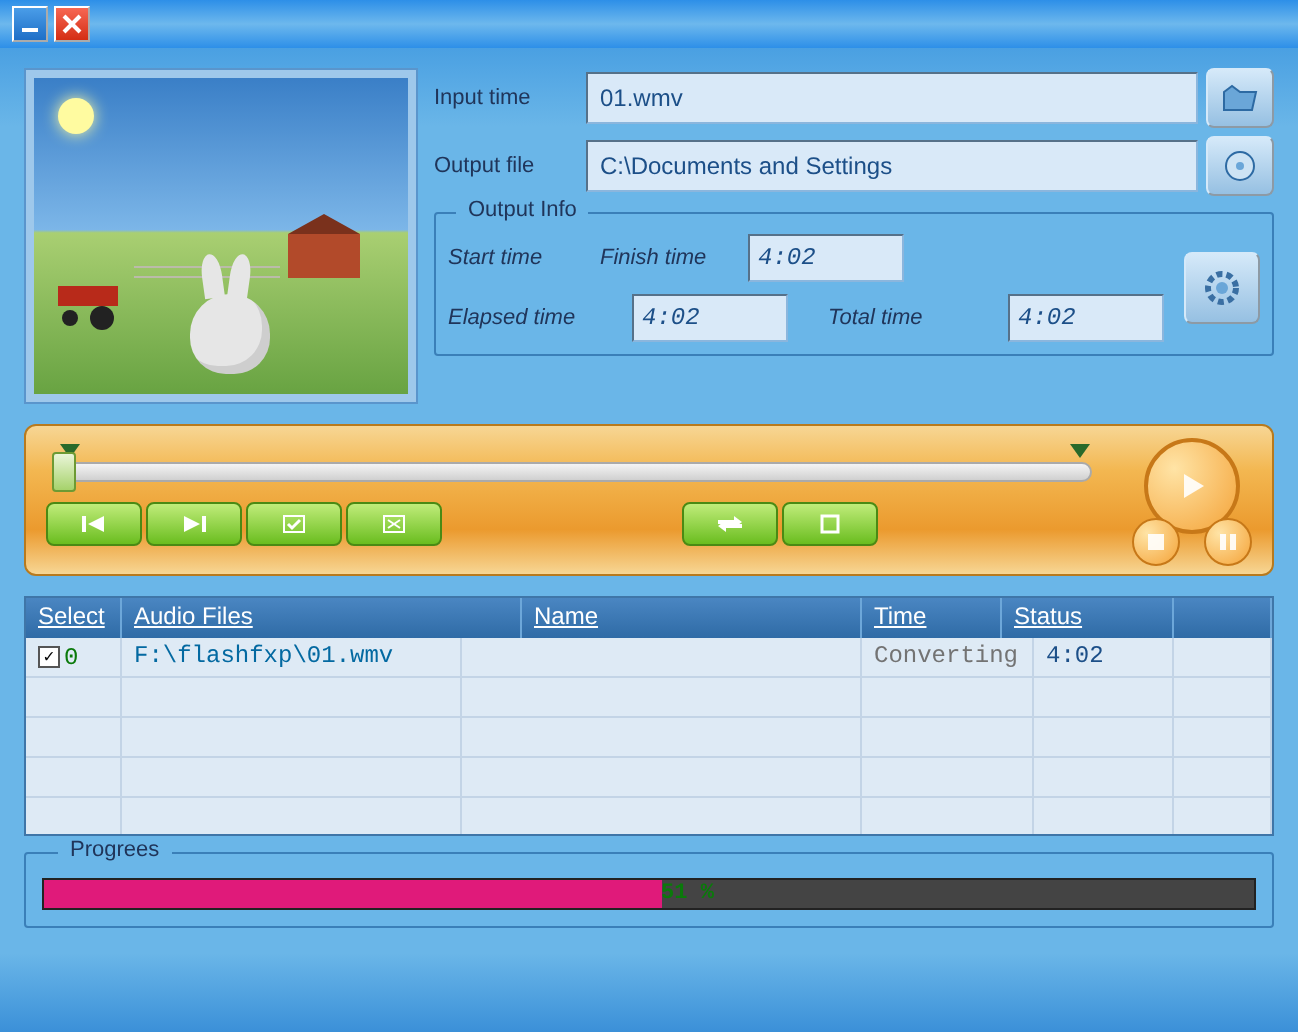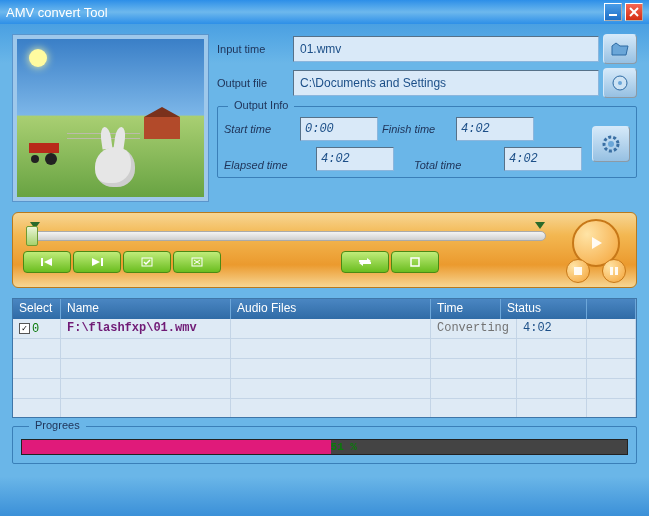--- a/index.html
+++ b/index.html
@@ -88,21 +88,21 @@
   background: #6ab6e8; padding: 0 6px; color: #20355a;
 }
 .info-grid { display: flex; align-items: center; gap: 4px; flex-wrap: wrap; }
 .info-label { color: #20355a; width: 72px; }
 .info-input {
   width: 78px; height: 24px; background: #d9e9f8;
   border: 1px inset #8bb6dd; padding: 0 4px;
   display:flex;align-items:center;
   color:#1c4f88; font-family:"Courier New",monospace; font-size:12px;
 }
-.info-row2 { display:flex; align-items:flex-end; gap:20px; margin-top:6px;}
+.info-row2 { display:flex; align-items:center; gap:20px; margin-top:6px;}
 .gear-btn {
   width: 38px; height: 36px; margin-left: 6px;
   background: linear-gradient(#d5e9f9,#96c0e2);
   border: 1px outset #d5e9f9; border-radius: 4px;
   display:flex;align-items:center;justify-content:center;
 }
 
 .playbar {
   margin-top: 10px; height: 76px;
   background: linear-gradient(to bottom,#f7d694 0%,#f3b751 30%,#eb9a2e 70%,#f7d694 100%);
@@ -135,27 +135,27 @@
   background:radial-gradient(circle at 30% 30%,#ffe4a6,#f4a338);
   border:2px solid #c77818;display:flex;align-items:center;justify-content:center;
 }
 .small-round{position:absolute;bottom:0;width:24px;height:24px;border-radius:50%;
   background:radial-gradient(circle at 30% 30%,#ffe4a6,#f4a338);border:1px solid #c77818;
   display:flex;align-items:center;justify-content:center;}
 .sr1{left:12px;} .sr2{right:2px;}
 
 .grid-wrap { margin-top: 10px; border:1px solid #3f76a8; background:#deeaf5; height:120px; overflow:hidden;}
 .grid-head { display:flex; background:linear-gradient(#4a86c2,#2f6ba6); color:#fff; font-size:12px; height:20px; }
-.gh { padding:2px 6px; border-right:1px solid #6da7d9; }
+.gh { padding:2px 6px; border-right:1px solid #6da7d9;text-decoration:underline; }
 .gh-sel{width:48px;} .gh-name{width:170px;} .gh-audio{width:200px;} .gh-status{width:86px;} .gh-time{width:70px;} .gh-end{flex:1;}
 .grid-body{}
 .grow { display:flex; height:20px; border-bottom:1px solid #c3d4e6; }
 .grow .gc{padding:2px 6px;border-right:1px solid #c3d4e6;font-family:"Courier New",monospace;font-size:12px;}
 .gc-sel{width:48px;color:#0a7a0a;display:flex;align-items:center;gap:2px;}
-.gc-name{width:170px;color:#701a75;font-weight:bold;}
+.gc-name{width:170px;color:#0369a1;}
 .gc-audio{width:200px;}
 .gc-status{width:86px;color:#737373;}
 .gc-time{width:70px;color:#1c4f88;}
 .gc-end{flex:1;}
 .chk{width:11px;height:11px;border:1px solid #555;background:#fff;display:inline-flex;align-items:center;justify-content:center;font-size:9px;color:#000;}
 
 .progress-field{
   margin-top:8px;
   border:1px solid #3a7fb8;border-radius:2px;padding:12px 8px 8px 8px;position:relative;text-align:right;
 }
@@ -163,21 +163,20 @@
 .pbar{height:16px;background:#444;position:relative;border:1px solid #222;}
 .pbar-fill{position:absolute;left:0;top:0;bottom:0;background:#e01a7a;display:flex;align-items:center;justify-content:flex-end;}
 .pbar-text{position:absolute;left:51%;top:0;bottom:0;display:flex;align-items:center;color:#0a7a0a;font-weight:bold;font-family:"Courier New",monospace;}
 
 svg{display:block;}
 </style>
 </head>
 <body>
 
 <div class="titlebar">
-  <span class="titlebar-text">AMV convert Tool</span>
   <div class="titlebar-btns">
     <div class="title-btn min-btn">
       <svg width="10" height="10">
           <rect x="1" y="7" width="8" height="2" fill="#fff"></rect>
         </svg>
     </div>
     <div class="title-btn close-btn">
       <svg width="10" height="10">
           <line x1="1" y1="1" x2="9" y2="9" stroke="#fff" stroke-width="2"></line>
           <line x1="9" y1="1" x2="1" y2="9" stroke="#fff" stroke-width="2"></line>
@@ -230,23 +229,20 @@
               <circle cx="8" cy="8" r="2" fill="#6aa6d8"></circle>
             </svg>
         </div>
       </div>
       <div class="fieldset">
         <span class="legend">Output Info</span>
         <div style="display:flex;align-items:center;gap:4px;">
           <div style="flex:1;font-style:italic;">
             <div class="info-grid">
               <span class="info-label">Start time</span>
-              <div class="info-input">
-                  <span>0:00</span>
-                </div>
               <span class="info-label" style="width:70px">Finish time</span>
               <div class="info-input">
                   <span>4:02</span>
                 </div>
             </div>
             <div class="info-row2">
               <span class="info-label">Elapsed time</span>
               <div class="info-input">
                   <span>4:02</span>
                 </div>
@@ -331,22 +327,22 @@
             <rect x="0" width="3" height="8" fill="#fff" opacity="0.9"></rect>
             <rect x="5" width="3" height="8" fill="#fff" opacity="0.9"></rect>
           </svg>
       </div>
     </div>
   </div>
 
   <div class="grid-wrap">
     <div class="grid-head">
       <div class="gh gh-sel">Select</div>
+      <div class="gh gh-audio">Audio Files</div>
       <div class="gh gh-name">Name</div>
-      <div class="gh gh-audio">Audio Files</div>
       <div class="gh gh-time">Time</div>
       <div class="gh gh-status">Status</div>
       <div class="gh gh-end"></div>
     </div>
     <div class="grid-body" id="grid-body">
         <div class="grow">
           <div class="gc gc-sel"><span class="chk">✓</span>0</div>
           <div class="gc gc-name">F:\flashfxp\01.wmv</div>
           <div class="gc gc-audio"></div>
           <div class="gc gc-status">Converting</div>

